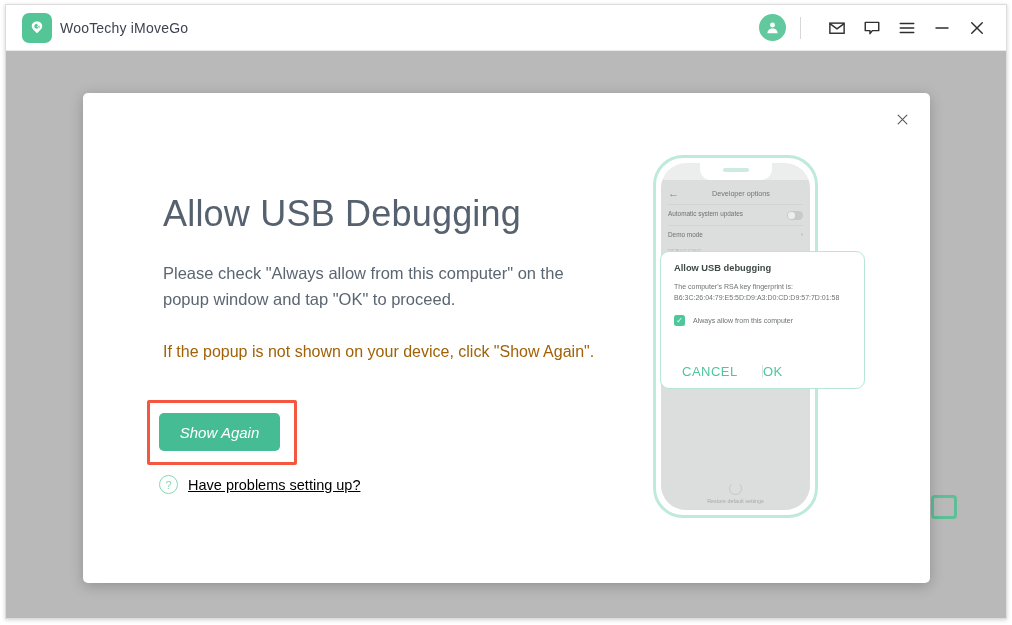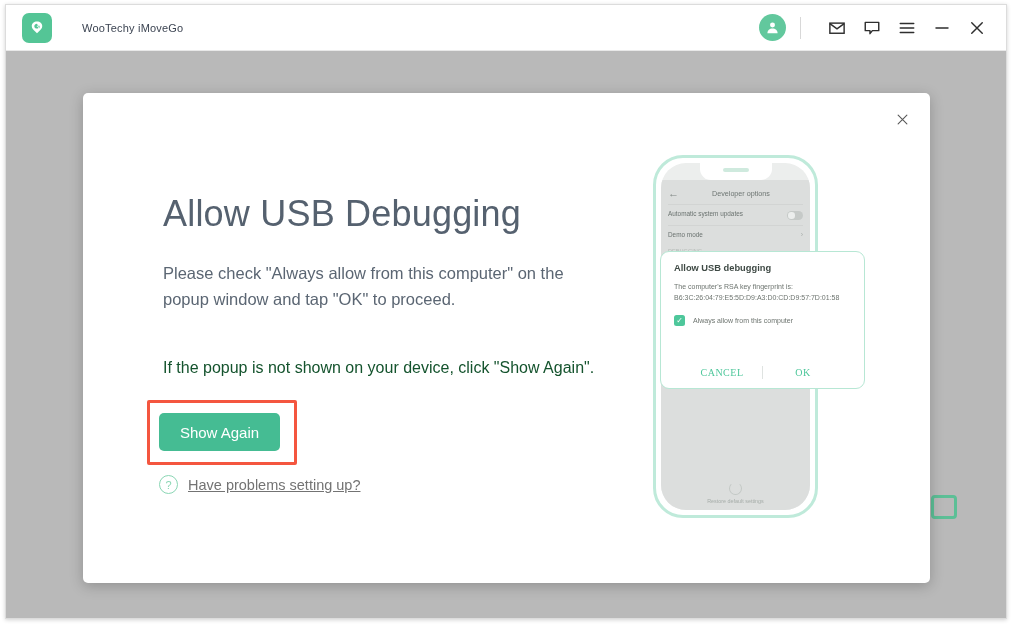--- a/index.html
+++ b/index.html
@@ -28,22 +28,22 @@
     box-sizing: border-box;
     display: flex; align-items: center;
   }
   .brand { display: flex; align-items: center; padding-left: 16px; }
   .brand-logo {
     width: 30px; height: 30px; border-radius: 7px;
     background: #54c596;
     display: flex; align-items: center; justify-content: center;
   }
   .brand-title {
-    margin-left: 30px;
-    font-size: 11px;
+    margin-left: 8px;
+    font-size: 14px;
     color: #3c4452;
     letter-spacing: .2px;
   }
   .titlebar-right {
     margin-left: auto; display: flex; align-items: center;
     padding-right: 14px; height: 100%;
   }
   .avatar-btn {
     width: 27px; height: 27px; border-radius: 50%;
     background: #62c89d;
@@ -91,54 +91,54 @@
   .left-col { position: absolute; left: 80px; top: 100px; width: 520px; }
   .headline {
     font-size: 36px; font-weight: 400; color: #55616f;
     margin: 0 0 26px 0; letter-spacing: .2px;
   }
   .subtext {
     font-size: 16.5px; color: #5b6673; line-height: 1.55;
     margin: 0; max-width: 440px;
   }
   .hint {
-    margin-top: 44px;
-    font-size: 16px; color: #14532d; line-height: 1.5;
+    margin-top: 28px;
+    font-size: 16px; color: #a16207; line-height: 1.5;
   }
   .btn-highlight {
     position: absolute; left: 64px; top: 307px;
     width: 150px; height: 65px;
     border: 3px solid #f4563f;
     border-radius: 2px;
     box-sizing: border-box;
   }
   .show-again-btn {
     position: absolute; left: 76px; top: 320px;
     width: 121px; height: 38px;
     background: #45bc93;
     color: #ffffff;
     border: none; border-radius: 5px;
     font-size: 15px;
     font-family: "Liberation Sans", sans-serif;
     cursor: pointer;
-    display: flex; align-items: center; justify-content: center;
+    display: flex; align-items: center; justify-content: center; font-style: italic;
   }
   .help-row {
     position: absolute; left: 76px; top: 382px;
     display: flex; align-items: center;
   }
   .help-icon {
     width: 17px; height: 17px; border-radius: 50%;
     border: 1.4px solid #8ad6b4; color: #8ad6b4;
     font-size: 11px; display: flex;
     align-items: center; justify-content: center;
     margin-right: 10px;
   }
   .help-link {
-    font-size: 14.5px; color: #737373;
+    font-size: 14.5px; color: #000000;
     text-decoration: underline; cursor: pointer;
   }
   
   .phone {
     position: absolute; left: 570px; top: 62px;
     width: 165px; height: 363px;
     border: 3px solid #bfeada;
     border-radius: 30px;
     background: #ffffff;
     box-sizing: border-box;
@@ -238,22 +238,22 @@
     background: #4ec79b; color: #ffffff;
     display: flex; align-items: center; justify-content: center;
     font-size: 8px; margin-right: 8px; flex: none;
   }
   .dlg-check-label { font-size: 7px; color: #6d746f; }
   .dlg-actions {
     position: absolute; left: 0; right: 0; bottom: 9px;
     display: flex; align-items: center; justify-content: center;
   }
   .dlg-btn {
-    font-size: 10px; color: #4ec79b; letter-spacing: .5px;
-    width: 80px; text-align: center; cursor: pointer; font-family: Liberation Serif, serif;
+    font-size: 13px; color: #4ec79b; letter-spacing: .5px;
+    width: 80px; cursor: pointer;
   }
   .dlg-sep { width: 1px; height: 13px; background: #dfe3e1; }
 </style>
 </head>
 <body>
 
 <div class="app-window">
 
   <div class="titlebar">
     <div class="brand">

